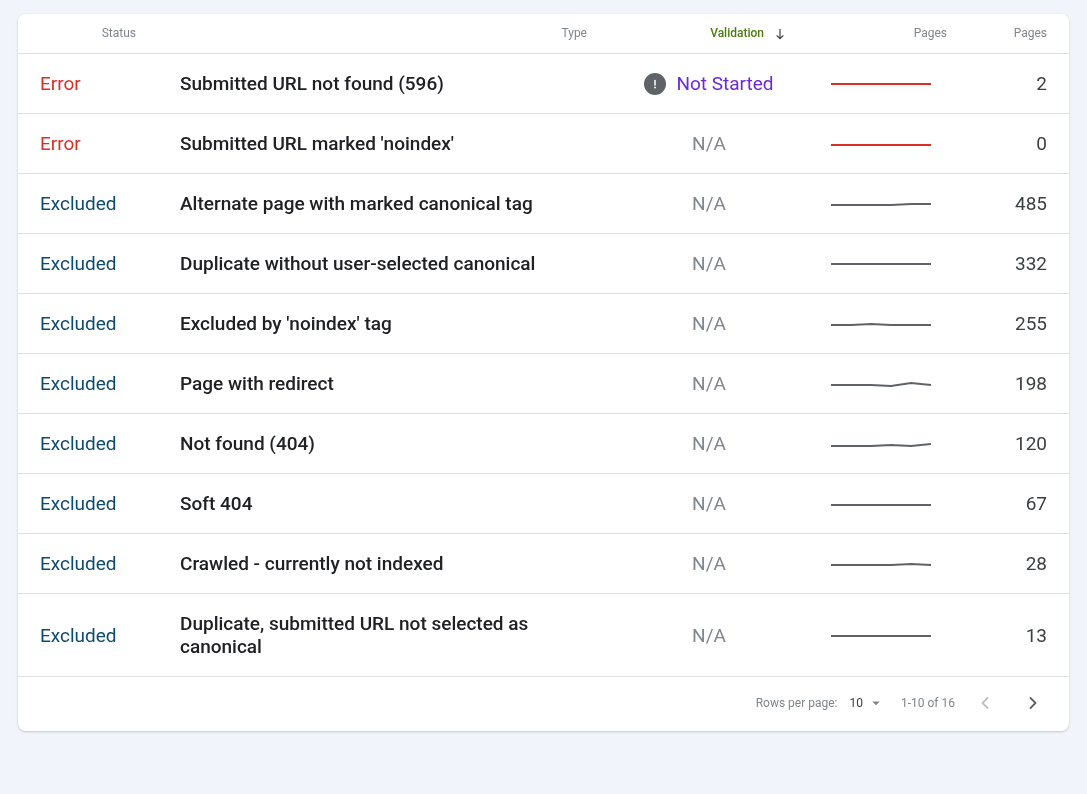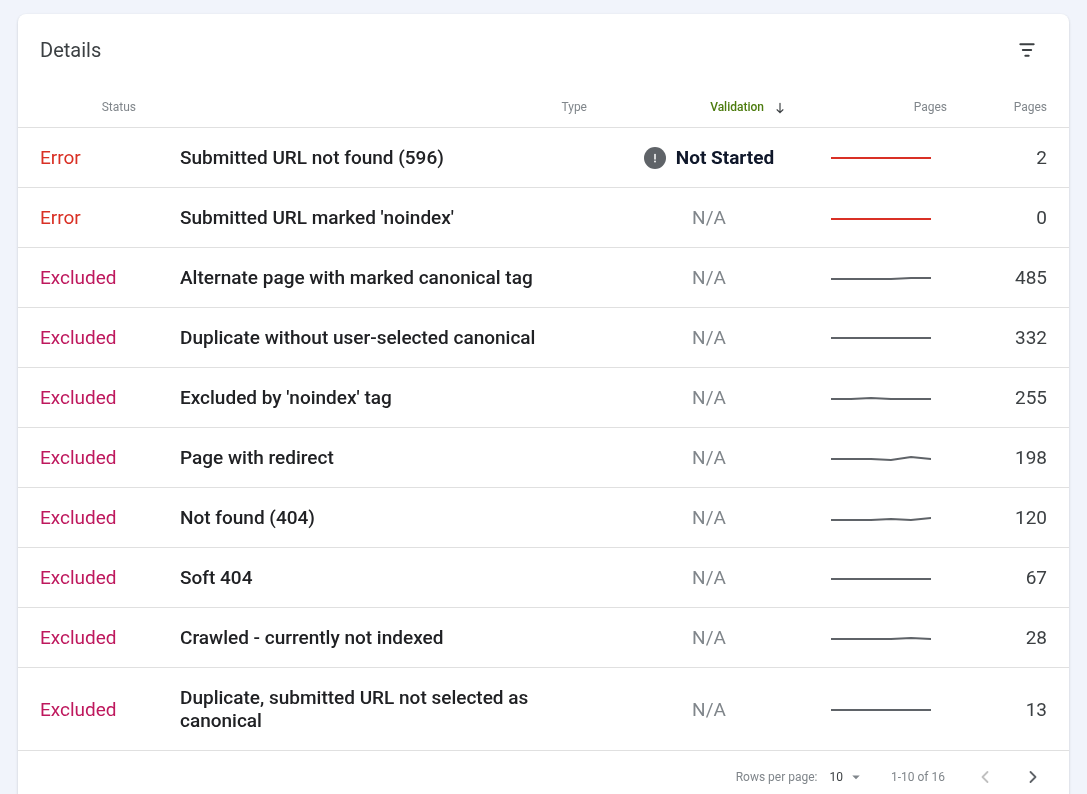--- a/index.html
+++ b/index.html
@@ -70,49 +70,49 @@
   .col-type   { width: auto; }
   .col-val    { width: 200px; text-align: left; }
   .col-trend  { width: 160px; text-align: left; }
   .col-pages  { width: 100px; text-align: right; }
 
   th.col-val, td.col-val { text-align: left; }
   th.col-trend { color:#80868b; }
   th.col-pages, td.col-pages { text-align: right; }
 
   .status-error { color: #d93025; }
-  .status-excluded { color: #be185d; }
+  .status-excluded { color: #0c4a6e; }
 
   .type-cell { color: #202124; font-weight: 500; }
 
   .val-na { color: #80868b; text-align:center; display:block; }
   .val-badge {
     display: inline-flex;
     align-items: center;
     gap: 10px;
   }
   .val-badge .circ {
     width: 22px; height: 22px; border-radius: 50%;
     background: #5f6368;
     display: inline-flex; align-items:center; justify-content:center;
     color:#fff;
     flex: 0 0 auto;
   }
-  .val-badge .txt { color:#0f172a; font-weight:700; }
+  .val-badge .txt { color:#6d28d9; font-weight:400; }
 
   .spark {
     width: 100px; height: 20px; display: block;
   }
 
   
   .pager {
     display:flex;
     align-items:center;
     justify-content:flex-end;
-    gap: 26px;
+    gap: 16px;
     padding: 12px 22px 14px 22px;
     font-size: 12px;
     color:#80868b;
   }
   .pager .rpp {
     display:flex; align-items:center; gap:12px;
   }
   .pager .rpp-sel {
     display:flex; align-items:center; gap:4px;
     color:#3c4043; cursor:pointer;
@@ -128,28 +128,20 @@
   .pager .nav-btn.disabled { color:#c0c0c0; cursor:default; }
 
   svg { display:block; }
 </style>
 </head>
 <body>
 
 <div class="wrap">
   <div class="card">
 
-    <div class="card-header">
-      <div class="card-title">Details</div>
-      <div class="filter-btn">
-        <svg width="20" height="20" viewBox="0 0 24 24" fill="none">
-          <path d="M4 5h16M7 12h10M10 19h4" stroke="#3c4043" stroke-width="2.4" stroke-linecap="round"></path>
-        </svg>
-      </div>
-    </div>
 
     <table class="tbl">
       <thead>
         <tr>
           <th class="col-status">Status</th>
           <th class="col-type">Type</th>
           <th class="col-val sort-active">
             <span>Validation</span>
             <span class="sort-arrow">
               <svg width="14" height="14" viewBox="0 0 24 24">

